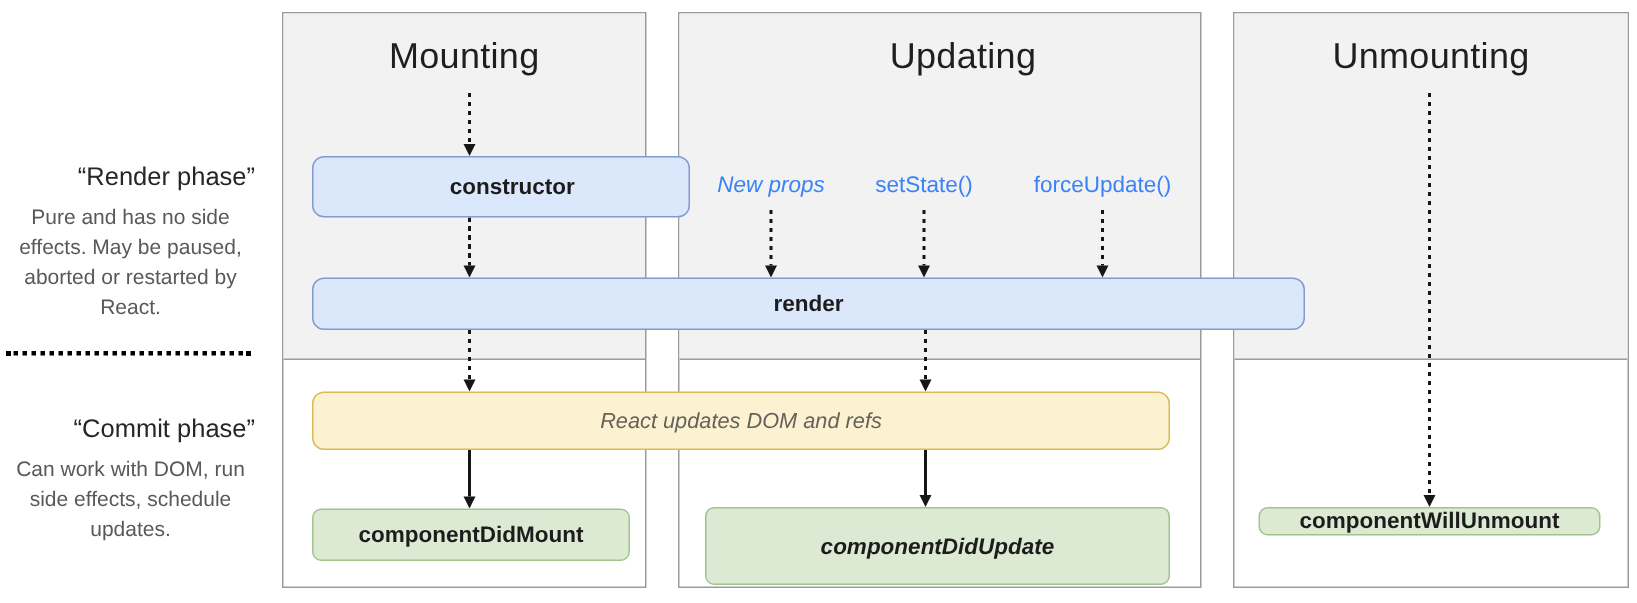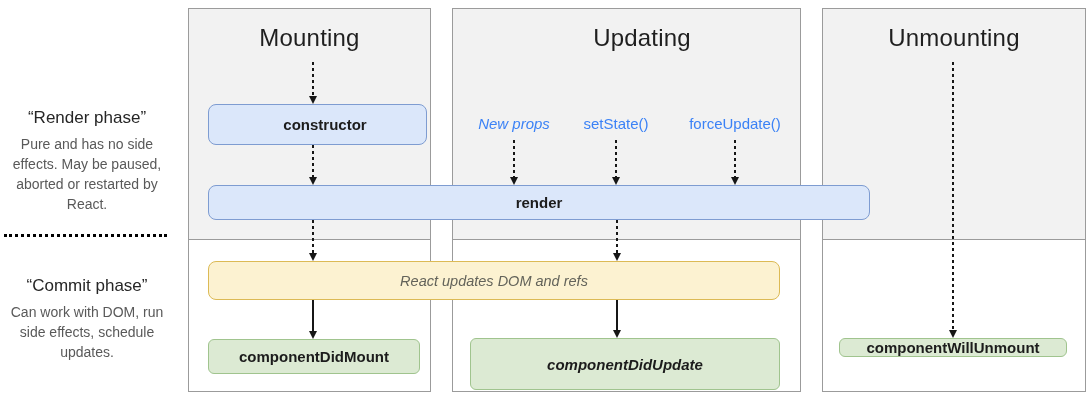--- a/index.html
+++ b/index.html
@@ -6,21 +6,21 @@
   .canvas{
     position:relative;width:1091px;height:402px;background:#fff;overflow:hidden;
     font-family:"Liberation Sans","DejaVu Sans",sans-serif;
   }
 
   
   .sidebar{position:absolute;left:0;top:0;width:176px;height:402px;}
   .phase-block{position:absolute;left:4px;width:166px;text-align:center;}
   .render-block{top:108px;}
   .commit-block{top:276px;}
-  .phase-title{font-size:17px;color:#262626;margin-bottom:7px;}
+  .phase-title{font-size:17px;color:#262626;margin-bottom:7px;text-align:right;}
   .phase-desc{font-size:14px;line-height:1.42;color:#595959;width:158px;margin:0 auto;}
   .dotted-divider{position:absolute;left:4px;top:234px;width:163px;border-top:3px dotted #000;}
 
   
   .col{position:absolute;top:8px;height:384px;background:#fff;border:1px solid #9b9b9b;box-sizing:border-box;}
   .col-mounting{left:188px;width:243px;}
   .col-updating{left:452px;width:349px;}
   .col-unmounting{left:822px;width:264px;}
   .render-zone{height:230px;background:#f2f2f2;border-bottom:1px solid #9b9b9b;}
 
@@ -35,21 +35,21 @@
   .trigger-setstate{left:616px;}
   .trigger-forceupdate{left:735px;}
 
   
   .box{position:absolute;box-sizing:border-box;display:flex;align-items:center;justify-content:center;
        border-radius:8px;font-size:15px;font-weight:bold;color:#1c1c1c;}
   .box-blue{background:#dbe7fa;border:1px solid #7e9cd1;}
   .box-green{background:#dcead3;border:1px solid #a0c48e;border-radius:6px;}
   .box-yellow{background:#fcf2d1;border:1px solid #dcba55;font-weight:normal;font-style:italic;
               color:#63635a;font-size:14.5px;}
-  .box-constructor{left:208px;top:104px;width:219px;height:41px;padding-left:15px;}
+  .box-constructor{left:208px;top:104px;width:252px;height:41px;padding-left:15px;}
   .box-render{left:208px;top:185px;width:662px;height:35px;}
   .box-dom{left:208px;top:261px;width:572px;height:39px;}
   .box-didmount{left:208px;top:339px;width:212px;height:35px;}
   .box-didupdate{left:470px;top:338px;width:310px;height:52px;font-style:italic;}
   .box-willunmount{left:839px;top:338px;width:228px;height:19px;}
 
   
   .arrow{position:absolute;transform:translateX(-50%);}
   .arrow .line{width:2px;margin:0 auto;}
   .arrow.dashed .line{background:repeating-linear-gradient(to bottom,#161616 0px,#161616 3px,transparent 3px,transparent 6px);}

